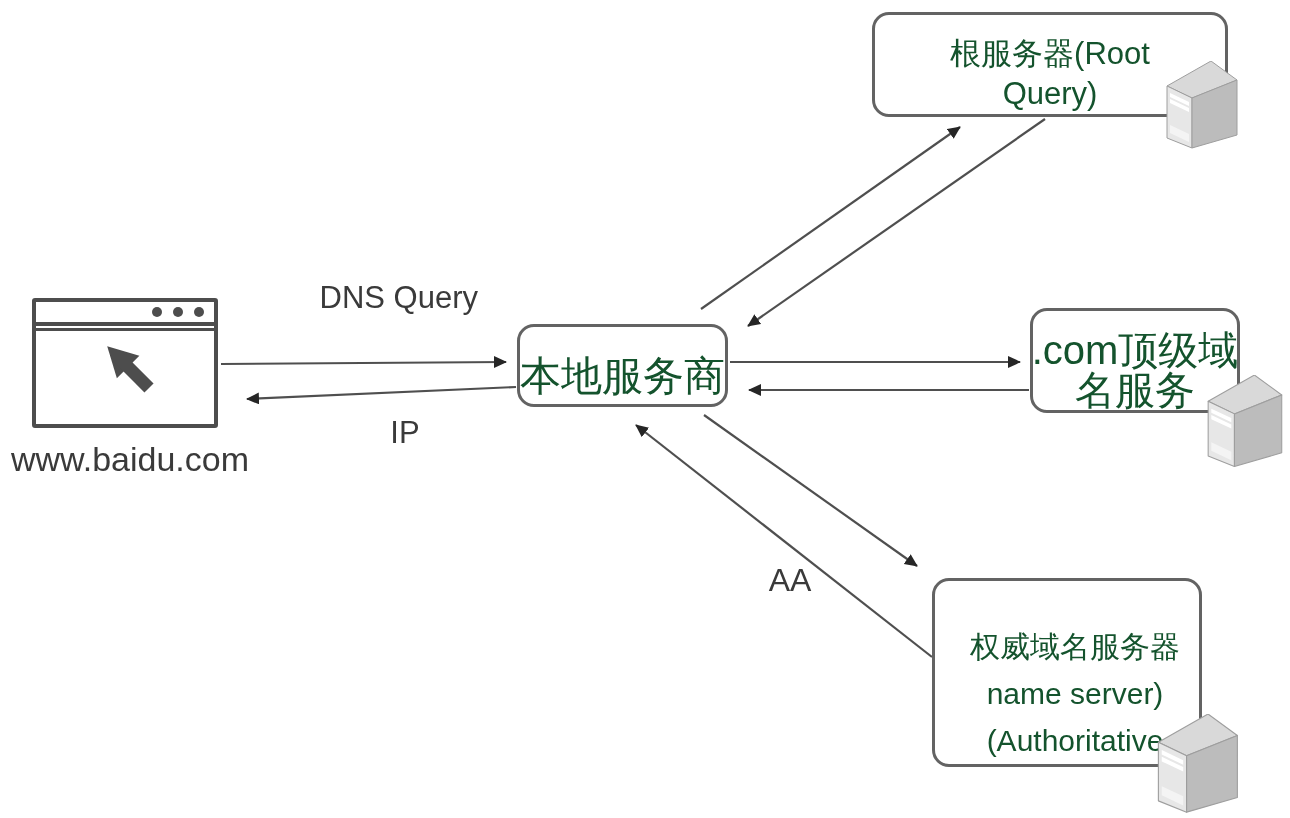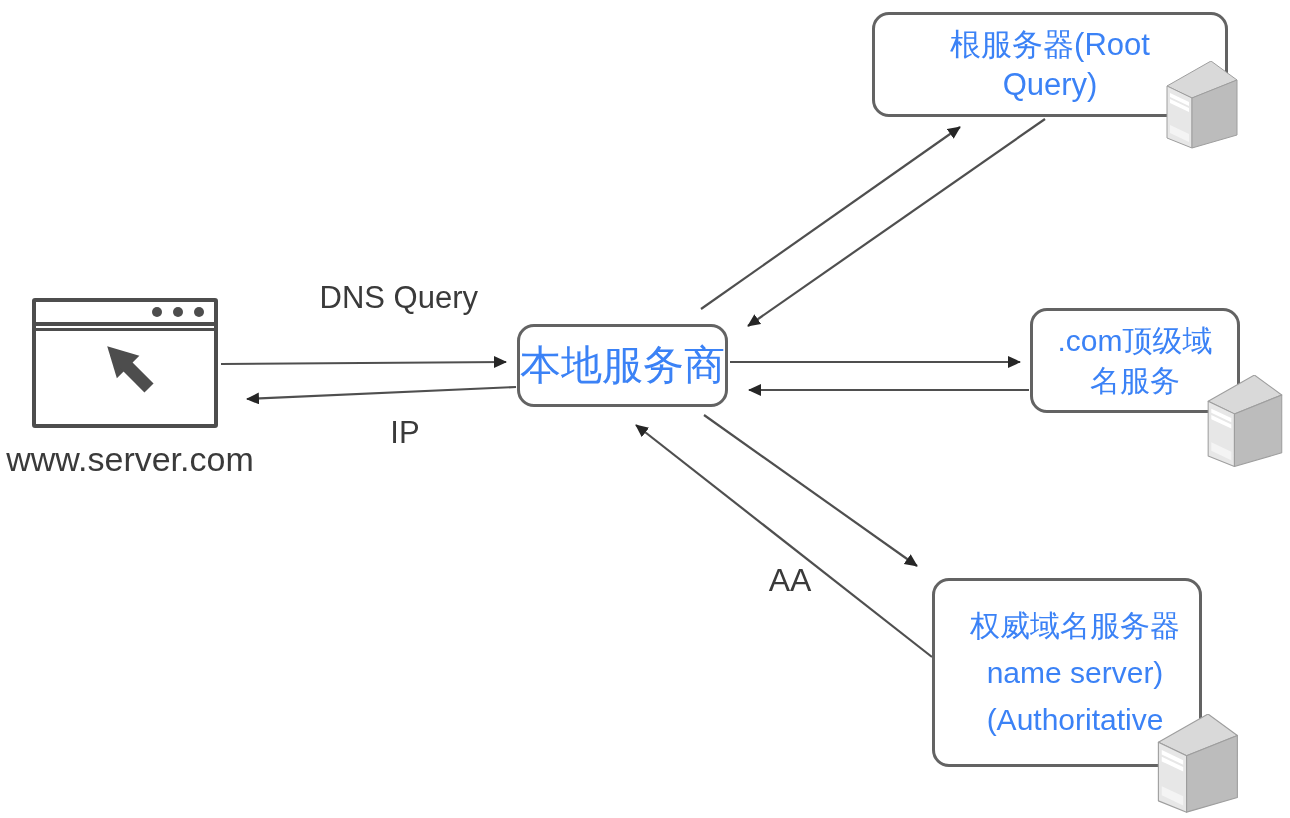--- a/index.html
+++ b/index.html
@@ -30,29 +30,29 @@
   
   .node {
     position: absolute;
     z-index: 2;
     background: #ffffff;
     border: 3px solid #636363;
     border-radius: 17px;
     display: flex;
     flex-direction: column;
     align-items: center;
-    justify-content: center;
+    justify-content: flex-end;
     text-align: center;
-    color: #3b82f6;
+    color: #14532d;
   }
   .node .line { white-space: nowrap; }
 
   .node-local { left: 517px; top: 324px; width: 211px; height: 83px; font-size: 41px; }
   .node-root  { left: 872px; top: 12px;  width: 356px; height: 105px; font-size: 31px; line-height: 40px; }
-  .node-tld   { left: 1030px; top: 308px; width: 210px; height: 105px; font-size: 30px; line-height: 40px; }
+  .node-tld   { left: 1030px; top: 308px; width: 210px; height: 105px; font-size: 40px; line-height: 40px; }
   .node-auth  { left: 932px; top: 578px; width: 270px; height: 189px; font-size: 30px; line-height: 47px; padding-left: 16px; }
 
   
   .edge-label {
     position: absolute;
     z-index: 2;
     color: #3a3a3a;
     text-align: center;
   }
   .label-dns { left: 278px; top: 280px; width: 200px; font-size: 31px; text-align: right; }
@@ -139,21 +139,21 @@
       <span class="dot"></span>
       <span class="dot"></span>
     </div>
     <div class="browser-page">
       <svg class="cursor-svg" viewBox="0 0 56 56" xmlns="http://www.w3.org/2000/svg">
         <polygon points="3,3 33,12 12,33" fill="#4d4d4d"></polygon>
         <line x1="15" y1="15" x2="42" y2="42" stroke="#4d4d4d" stroke-width="12"></line>
       </svg>
     </div>
   </div>
-  <div class="client-caption">www.server.com</div>
+  <div class="client-caption">www.baidu.com</div>
 
   <div class="edge-label label-dns">DNS Query</div>
   <div class="edge-label label-ip">IP</div>
   <div class="edge-label label-aa">AA</div>
 
   <div class="node node-local">
     <div class="line">本地服务商</div>
   </div>
 
   <div class="node node-root">

